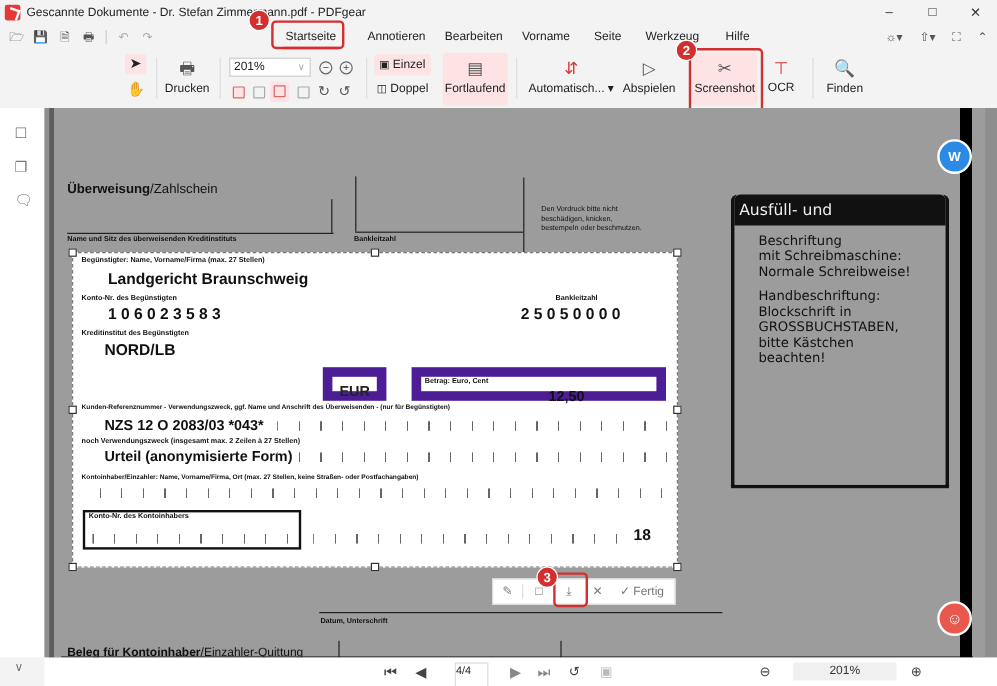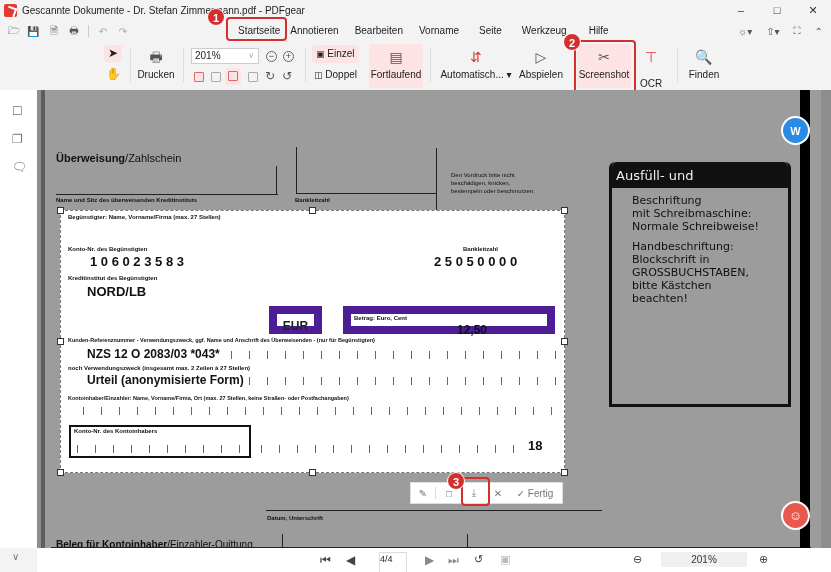--- a/index.html
+++ b/index.html
@@ -95,21 +95,21 @@
       <span class="qt">🗁</span>
       <span class="qt">💾</span>
       <span class="qt">🗎</span>
       <span class="qt">🖶</span>
       <span class="qt-sep"></span>
       <span class="qt" style="color:#aaa">↶</span>
       <span class="qt" style="color:#aaa">↷</span>
     </div>
     <div class="menu-tabs">
       <div class="menu-tab active">Startseite</div>
-      <div class="menu-tab" style="padding-left:2px">Annotieren</div>
+      <div class="menu-tab" style="padding-left:18px">Annotieren</div>
       <div class="menu-tab">Bearbeiten</div>
       <div class="menu-tab">Vorname</div>
       <div class="menu-tab" style="padding-left:12px">Seite</div>
       <div class="menu-tab" style="padding-left:12px">Werkzeug</div>
       <div class="menu-tab" style="padding-left:14px">Hilfe</div>
     </div>
     <div class="menu-right">
       <span>☼▾</span>
       <span>⇧▾</span>
       <span>⛶</span>
@@ -173,21 +173,21 @@
     <div class="rb-group" style="left:518px; top:6px; width:46px;">
       <span class="rb-icon">▷</span>
       <span style="margin-top:3px">Abspielen</span>
     </div>
     <div class="rb-group pink" style="left:577px; top:2px; width:54px; height:44px; padding-top:4px;">
       <span class="rb-icon">✂</span>
       <span style="margin-top:3px">Screenshot</span>
     </div>
     <div class="rb-group" style="left:636px; top:6px; width:30px;">
       <span class="rb-icon" style="color:#d33">⊤</span>
-      <span style="margin-top:12px">OCR</span>
+      <span style="margin-top:2px">OCR</span>
     </div>
     <div class="rb-sep" style="left:677px"></div>
     <div class="rb-group" style="left:686px; top:6px; width:36px;">
       <span class="rb-icon" style="color:#d33">🔍</span>
       <span style="margin-top:3px">Finden</span>
     </div>
   </div>
 
   <div class="annot-box" style="left:574px; top:40px; width:62px; height:55px;"></div>
   <div class="badge" style="left:563px; top:33px;">2</div>
@@ -238,20 +238,21 @@
       </div>
       <div class="doc-line" style="left:10px; top:457px; width:760px; height:1px;"></div>
       <div class="doc-line" style="left:241px; top:444px; width:1px; height:14px;"></div>
       <div class="doc-line" style="left:426px; top:444px; width:1px; height:14px;"></div>
     </div>
 
     <div class="right-black"></div>
 
     <div class="selection">
       <div class="form-label" style="left:7px; top:3px;">Begünstigter: Name, Vorname/Firma (max. 27 Stellen)</div>
+      <div class="form-val" style="left:29px; top:14px; font-size:13px;">Landgericht Braunschweig</div>
       <div class="form-label" style="left:7px; top:35px;">Konto-Nr. des Begünstigten</div>
       <div class="form-val" style="left:29px; top:43px; font-size:13px;">1 0 6 0 2 3 5 8 3</div>
       <div class="form-label" style="left:402px; top:35px;">Bankleitzahl</div>
       <div class="form-val" style="left:373px; top:43px; font-size:13px;">2 5 0 5 0 0 0 0</div>
       <div class="form-label" style="left:7px; top:64px;">Kreditinstitut des Begünstigten</div>
       <div class="form-val" style="left:26px; top:73px; font-size:13px;">NORD/LB</div>
 
       <div class="boxed" style="left:208px; top:95px; width:53px; height:28px; font-size:12px; font-weight:bold; text-align:center; line-height:24px;">
         <span>EUR</span>
       </div>

